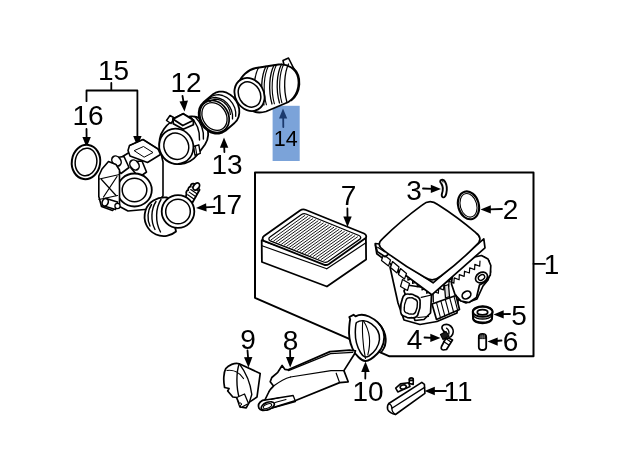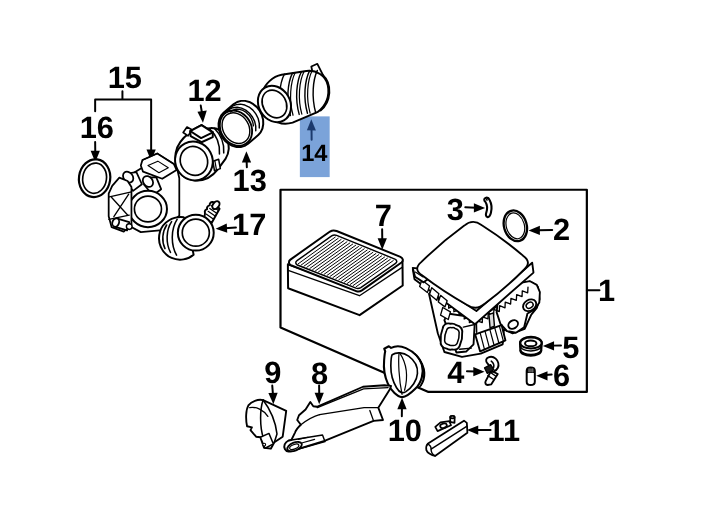--- a/index.html
+++ b/index.html
@@ -1,16 +1,16 @@
 <!DOCTYPE html>
 <html><head>
 <meta charset="utf-8">
 <style>
   html,body{margin:0;padding:0;background:#fff;}
-  .wrap{width:640px;height:471px;position:relative;overflow:hidden;background:#fff;font-weight:bold;}
+  .wrap{width:640px;height:471px;position:relative;overflow:hidden;background:#fff;}
   svg{display:block;}
   text{font-family:"Liberation Sans",sans-serif;fill:#000;}
 </style>
 </head>
 <body>
 <div class="wrap">
 <svg width="640" height="471" viewBox="0 0 640 471" fill="none" stroke-linecap="round" stroke-linejoin="round">
 
 <rect x="272.6" y="105.8" width="27.1" height="55.2" fill="#7ba3d9" stroke="none"></rect>
 

